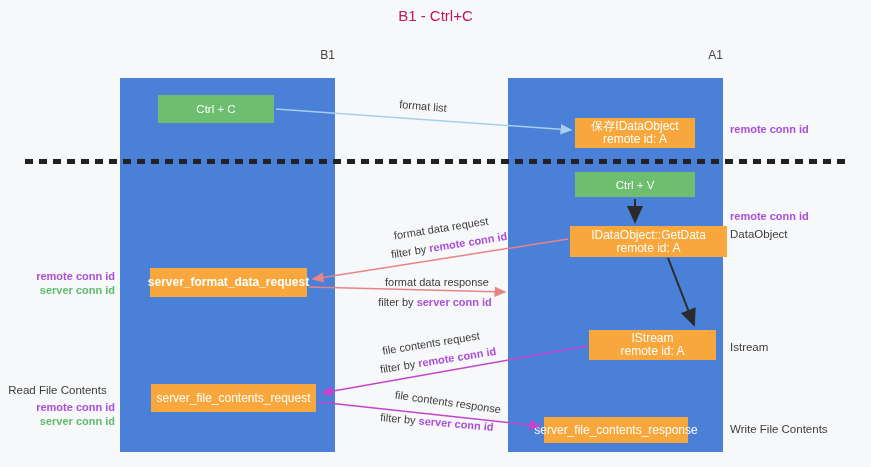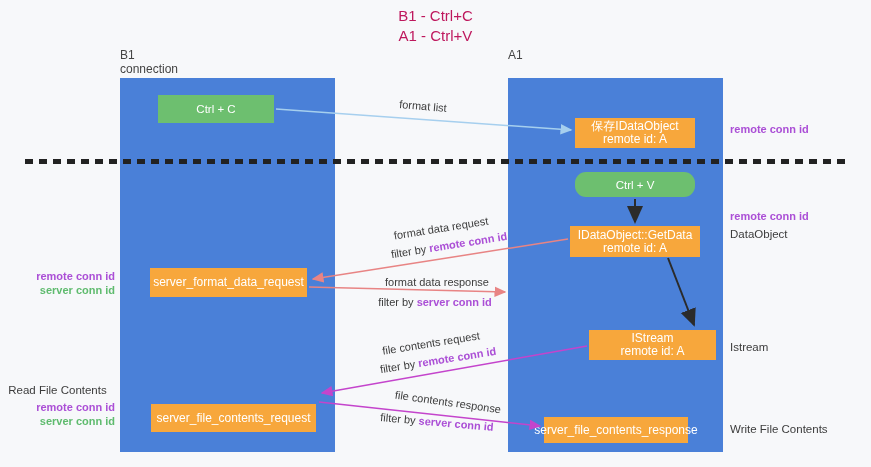--- a/index.html
+++ b/index.html
@@ -5,21 +5,21 @@
   :root{
     --background:#f7f8fa; --column-blue:#4a80d8; --green-box:#6dbf6f; --orange-box:#f7a73c;
     --purple-label:#ab4fd6; --green-label:#5fbb6e; --arrow-blue:#a6cfee; --arrow-salmon:#e88484;
     --arrow-magenta:#c444cc; --arrow-black:#2b2b2b; --text-dark:#3c3c3c;
   }
   html,body{margin:0;padding:0;}
   .canvas{position:relative;width:871px;height:467px;background:var(--background);
     font-family:"Liberation Sans",sans-serif;overflow:hidden;color:var(--text-dark);}
   .title{position:absolute;left:0;right:0;top:6px;text-align:center;font-size:15px;
     line-height:20px;color:#be185d;z-index:6;}
-  .col-header{position:absolute;top:48px;width:215px;text-align:left;font-size:12px;
+  .col-header{position:absolute;top:48px;width:215px;text-align:right;font-size:12px;
     line-height:14px;color:#444;z-index:6;}
   .col{position:absolute;top:78px;width:215px;height:374px;background:var(--column-blue);z-index:1;}
   .dashed-line{position:absolute;left:25px;top:159px;width:823px;height:5px;z-index:5;
     background:repeating-linear-gradient(90deg,#222 0px,#222 8px,transparent 8px,transparent 14px);}
   .box{position:absolute;display:flex;flex-direction:column;align-items:center;justify-content:center;
     color:#fff;text-align:center;z-index:3;}
   .green{background:var(--green-box);font-size:11.5px;}
   .orange{background:var(--orange-box);font-size:12px;line-height:13px;}
   .arrows{position:absolute;left:0;top:0;width:871px;height:467px;z-index:4;pointer-events:none;}
   .arrows line{fill:none;}
@@ -40,65 +40,63 @@
   .plain{color:var(--text-dark);font-size:11.5px;}
   .fb{margin-right:3px;}
 </style>
 </head>
 <body>
 
 <div class="canvas">
 
   <div class="title">
     <div>B1 - Ctrl+C</div>
-    <div>A1 - Ctrl+V</div>
   </div>
 
   <div class="col-header" style="left:120px;">
     <div>B1</div>
-    <div>connection</div>
   </div>
   <div class="col-header" style="left:508px;">
     <div>A1</div>
   </div>
 
   <div class="col" style="left:120px;"></div>
   <div class="col" style="left:508px;"></div>
 
   <div class="dashed-line"></div>
 
   <div class="box green" style="left:158px;top:95px;width:116px;height:28px;">
     <span>Ctrl + C</span>
   </div>
 
   <div class="box orange" style="left:575px;top:118px;width:120px;height:30px;">
     <span>保存IDataObject</span>
     <span>remote id: A</span>
   </div>
 
-  <div class="box green" style="left:575px;top:172px;width:120px;height:25px;border-radius:11px;">
+  <div class="box green" style="left:575px;top:172px;width:120px;height:25px;">
     <span>Ctrl + V</span>
   </div>
 
-  <div class="box orange" style="left:570px;top:226px;width:130px;height:31px;">
+  <div class="box orange" style="left:570px;top:226px;width:157px;height:31px;">
     <span>IDataObject::GetData</span>
     <span>remote id: A</span>
   </div>
 
-  <div class="box orange" style="left:150px;top:268px;width:157px;height:29px;">
+  <div class="box orange" style="left:150px;top:268px;width:157px;height:29px;font-weight:bold;">
     <span>server_format_data_request</span>
   </div>
 
 
   <div class="box orange" style="left:589px;top:330px;width:127px;height:30px;">
     <span>IStream</span>
     <span>remote id: A</span>
   </div>
 
-  <div class="box orange" style="left:151px;top:384px;width:165px;height:28px;margin-top:20px;">
+  <div class="box orange" style="left:151px;top:384px;width:165px;height:28px;">
     <span>server_file_contents_request</span>
   </div>
 
   <div class="box orange" style="left:544px;top:417px;width:144px;height:26px;">
     <span>server_file_contents_response</span>
   </div>
 
   <svg class="arrows">
     <defs>
       <marker id="mk-blue" markerWidth="8" markerHeight="8" refX="7" refY="3.5" orient="auto">

